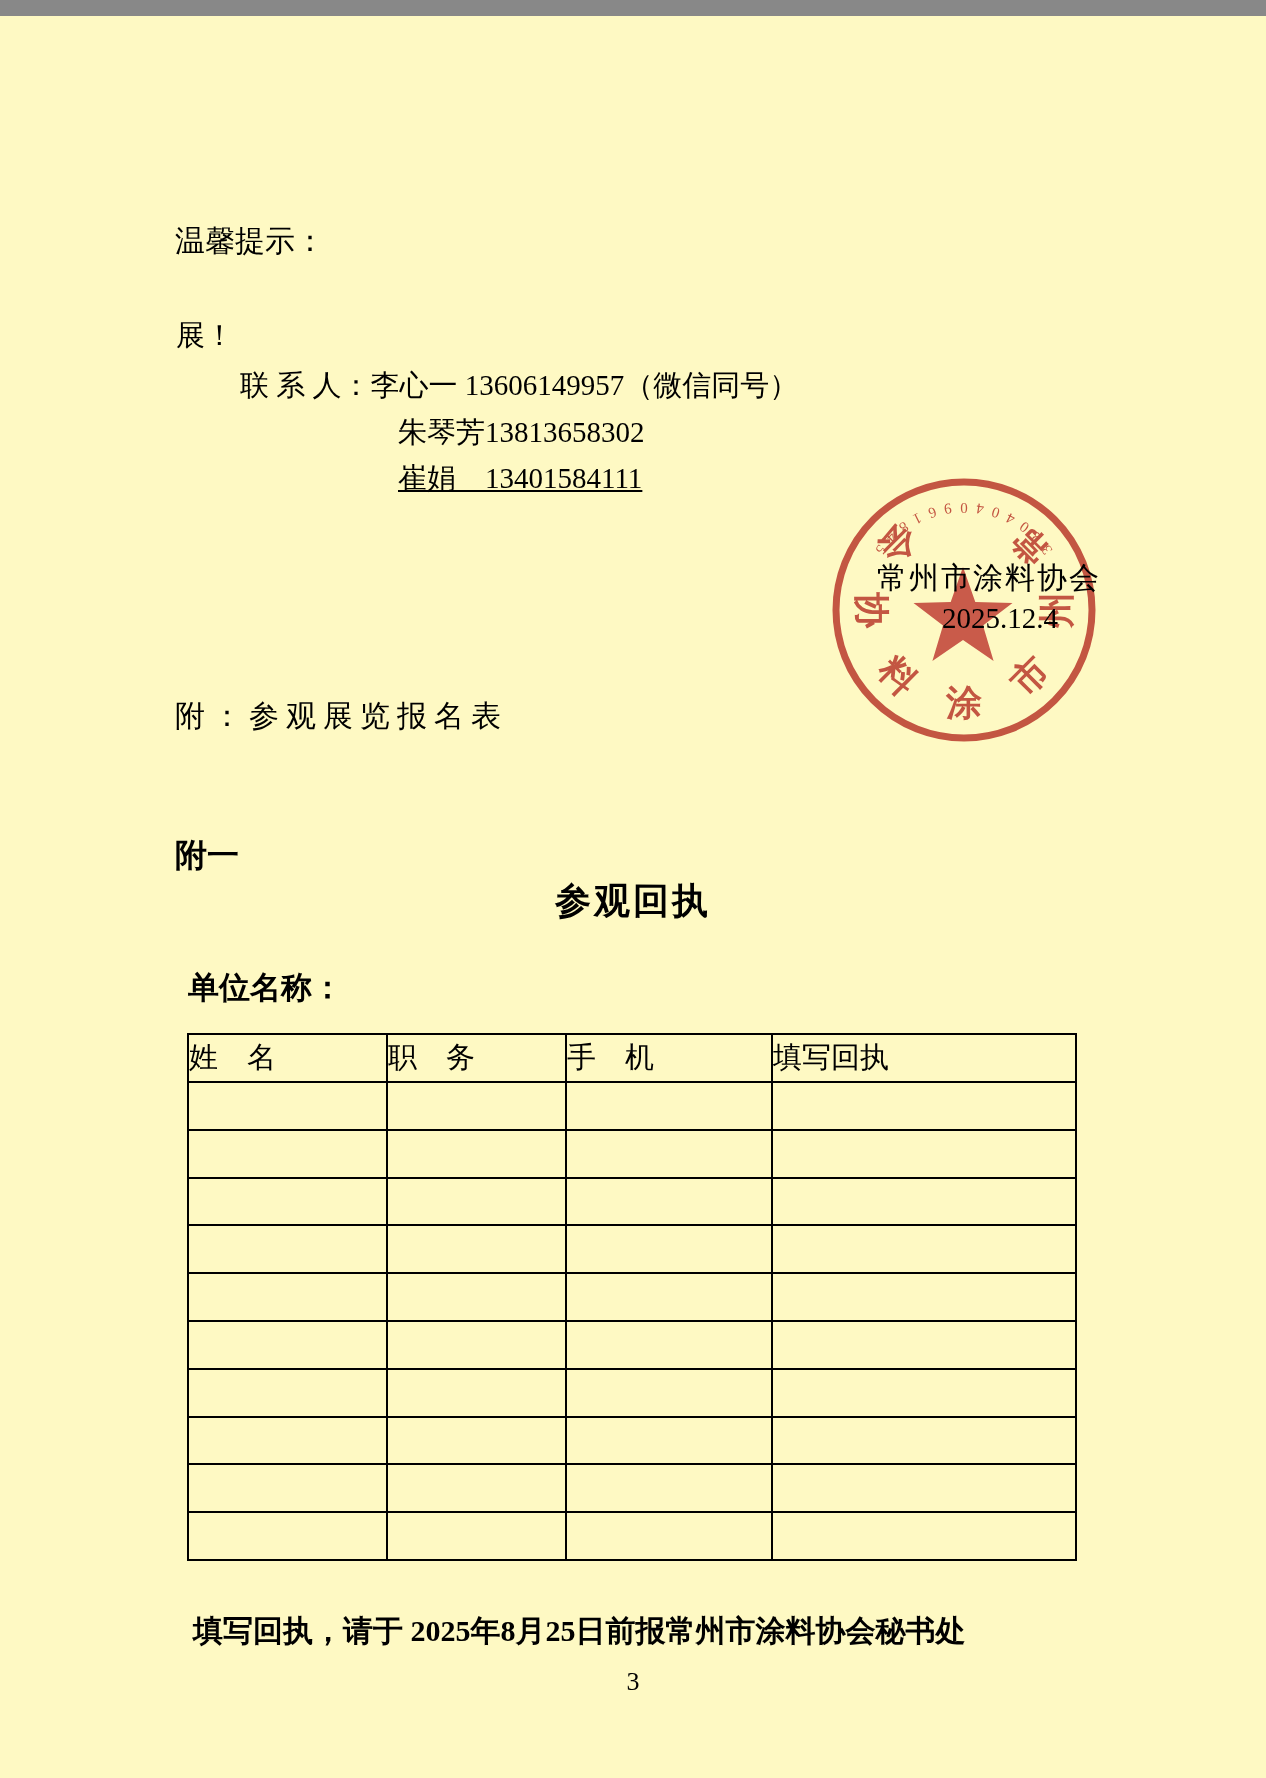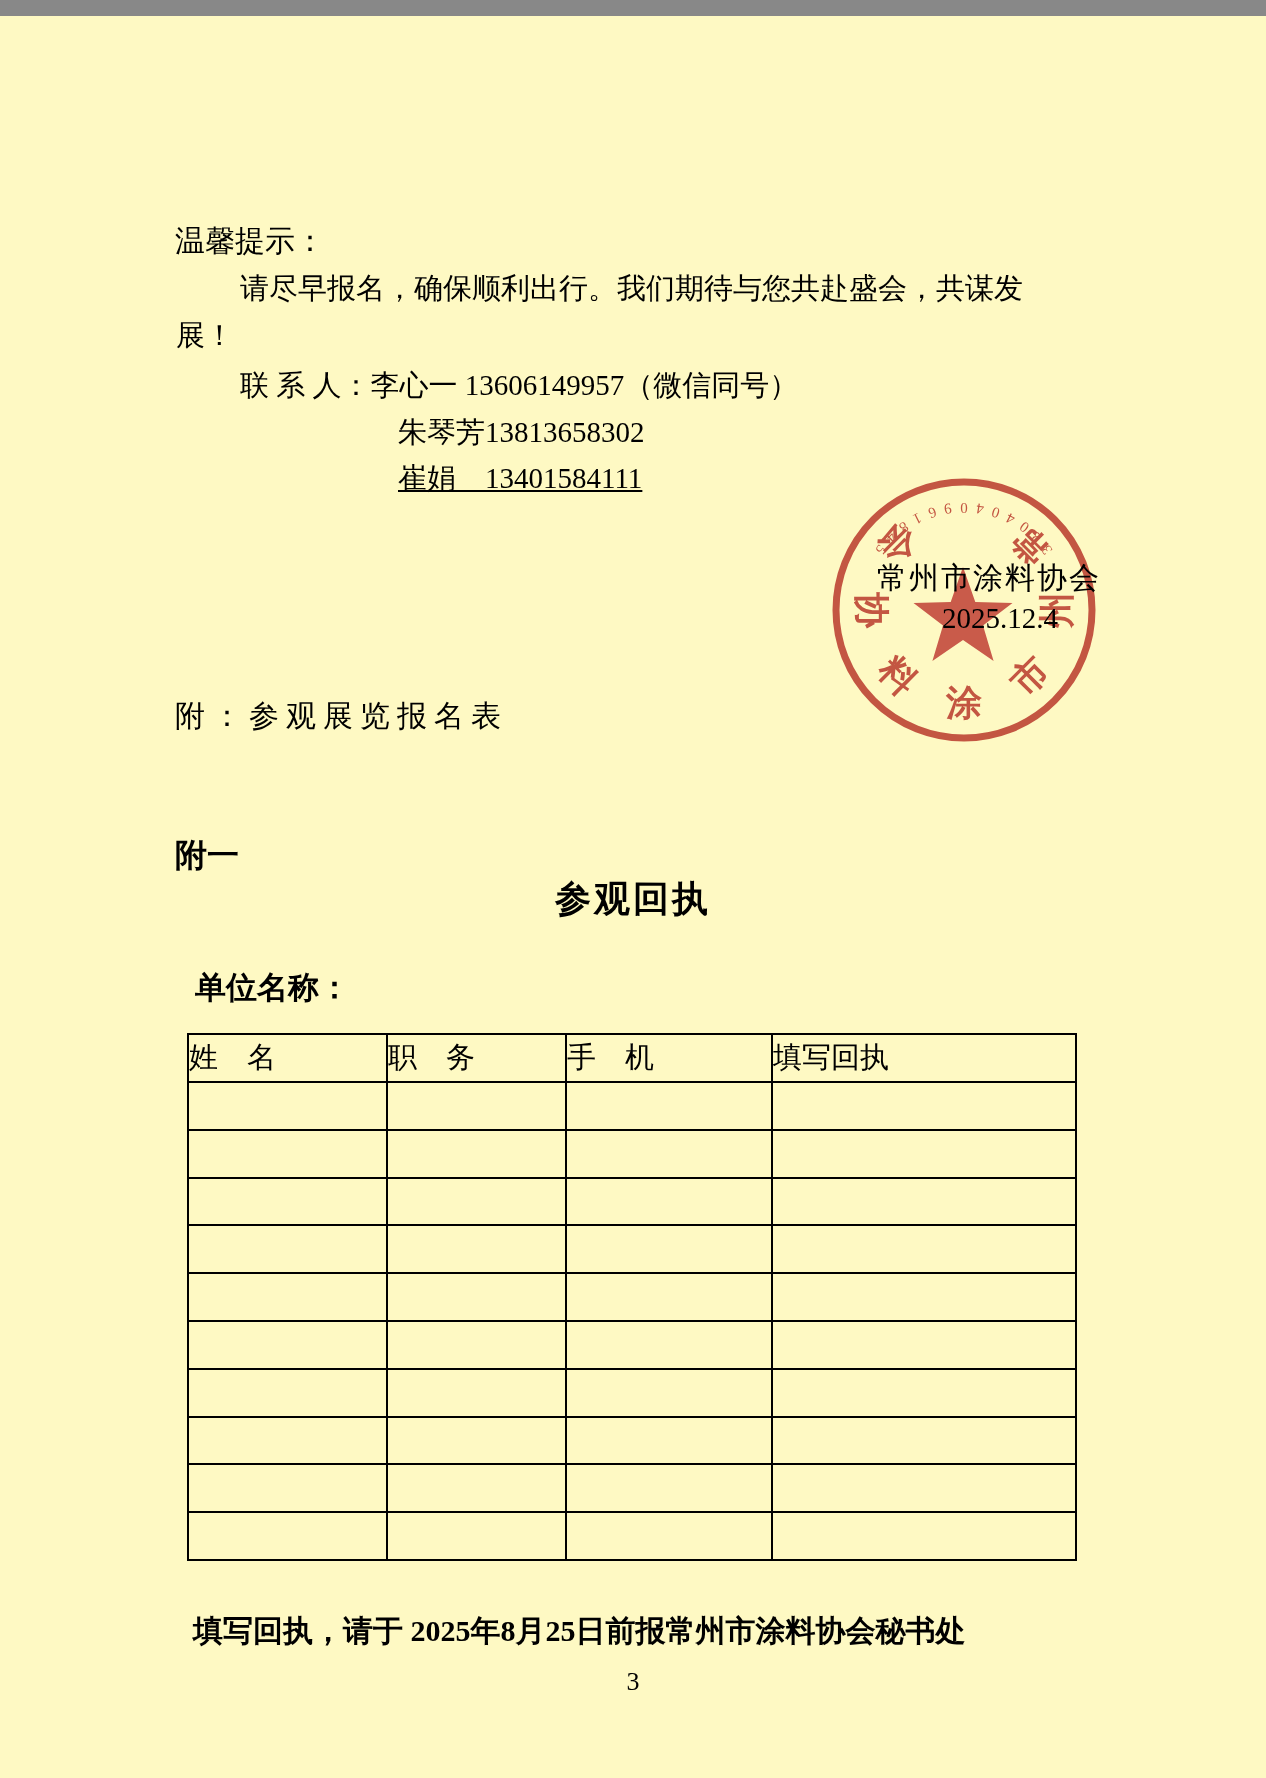--- a/index.html
+++ b/index.html
@@ -34,21 +34,20 @@
   }
   .reply-table th{height:46px;}
   .reply-table td{height:45.8px;}
 </style>
 </head>
 <body>
 
 <div class="page">
 
   <div class="t fs30" style="left:175px;top:208px;">温馨提示：</div>
-  <div class="t fs29" style="left:240px;top:256px;">请尽早报名，确保顺利出行。我们期待与您共赴盛会，共谋发</div>
   <div class="t fs29" style="left:176px;top:303px;">展！</div>
   <div class="t fs29" style="left:240px;top:353px;">联 系 人：李心一 13606149957（微信同号）</div>
   <div class="t fs29" style="left:398px;top:400px;">朱琴芳13813658302</div>
   <div class="t fs29" style="left:398px;top:446px;text-decoration:underline;">崔娟　13401584111</div>
 
   <svg class="stamp" viewBox="0 0 272 272">
     <circle cx="136" cy="134" r="128" fill="none" stroke="#bc4031" stroke-width="7"></circle>
     <polygon fill="#c2463a" points="135,91 147.3,126 184.5,126.9 155,149.5 165.6,185.1 135,164 104.4,185.1 115,149.5 85.5,126.9 122.7,126"></polygon>
     <g id="stamp-ring" font-size="36" font-weight="bold" fill="#bc4031" font-family="Liberation Serif, serif">
         <text x="0" y="0" text-anchor="middle" dominant-baseline="middle" transform="translate(204.6 65.4) rotate(225)">常</text>
@@ -75,22 +74,22 @@
         <text x="0" y="0" text-anchor="middle" dominant-baseline="middle" transform="translate(51.9 72.9) rotate(126)">5</text>
       </g>
   </svg>
 
   <div class="t fs30 sig" style="left:877px;top:545px;letter-spacing:2px;">常州市涂料协会</div>
   <div class="t fs29 sig" style="left:942px;top:586px;">2025.12.4</div>
 
   <div class="t fs30 spaced" style="left:175px;top:683px;">附：参观展览报名表</div>
 
   <div class="t bold" style="left:175px;top:821px;font-size:32px;">附一</div>
-  <div class="t bold center" style="top:865px;font-size:36px;letter-spacing:3px;font-family:Liberation Mono, monospace;">参观回执</div>
-  <div class="t bold" style="left:195px;top:954px;font-size:31px;">单位名称：</div>
+  <div class="t bold center" style="top:865px;font-size:36px;letter-spacing:3px;">参观回执</div>
+  <div class="t bold" style="left:188px;top:954px;font-size:31px;">单位名称：</div>
 
   <table class="reply-table">
     <colgroup id="table-cols">
         <col style="width: 199px;">
         <col style="width: 179px;">
         <col style="width: 206px;">
         <col style="width: 304px;">
       </colgroup>
     <thead>
         <tr id="table-header-row">

